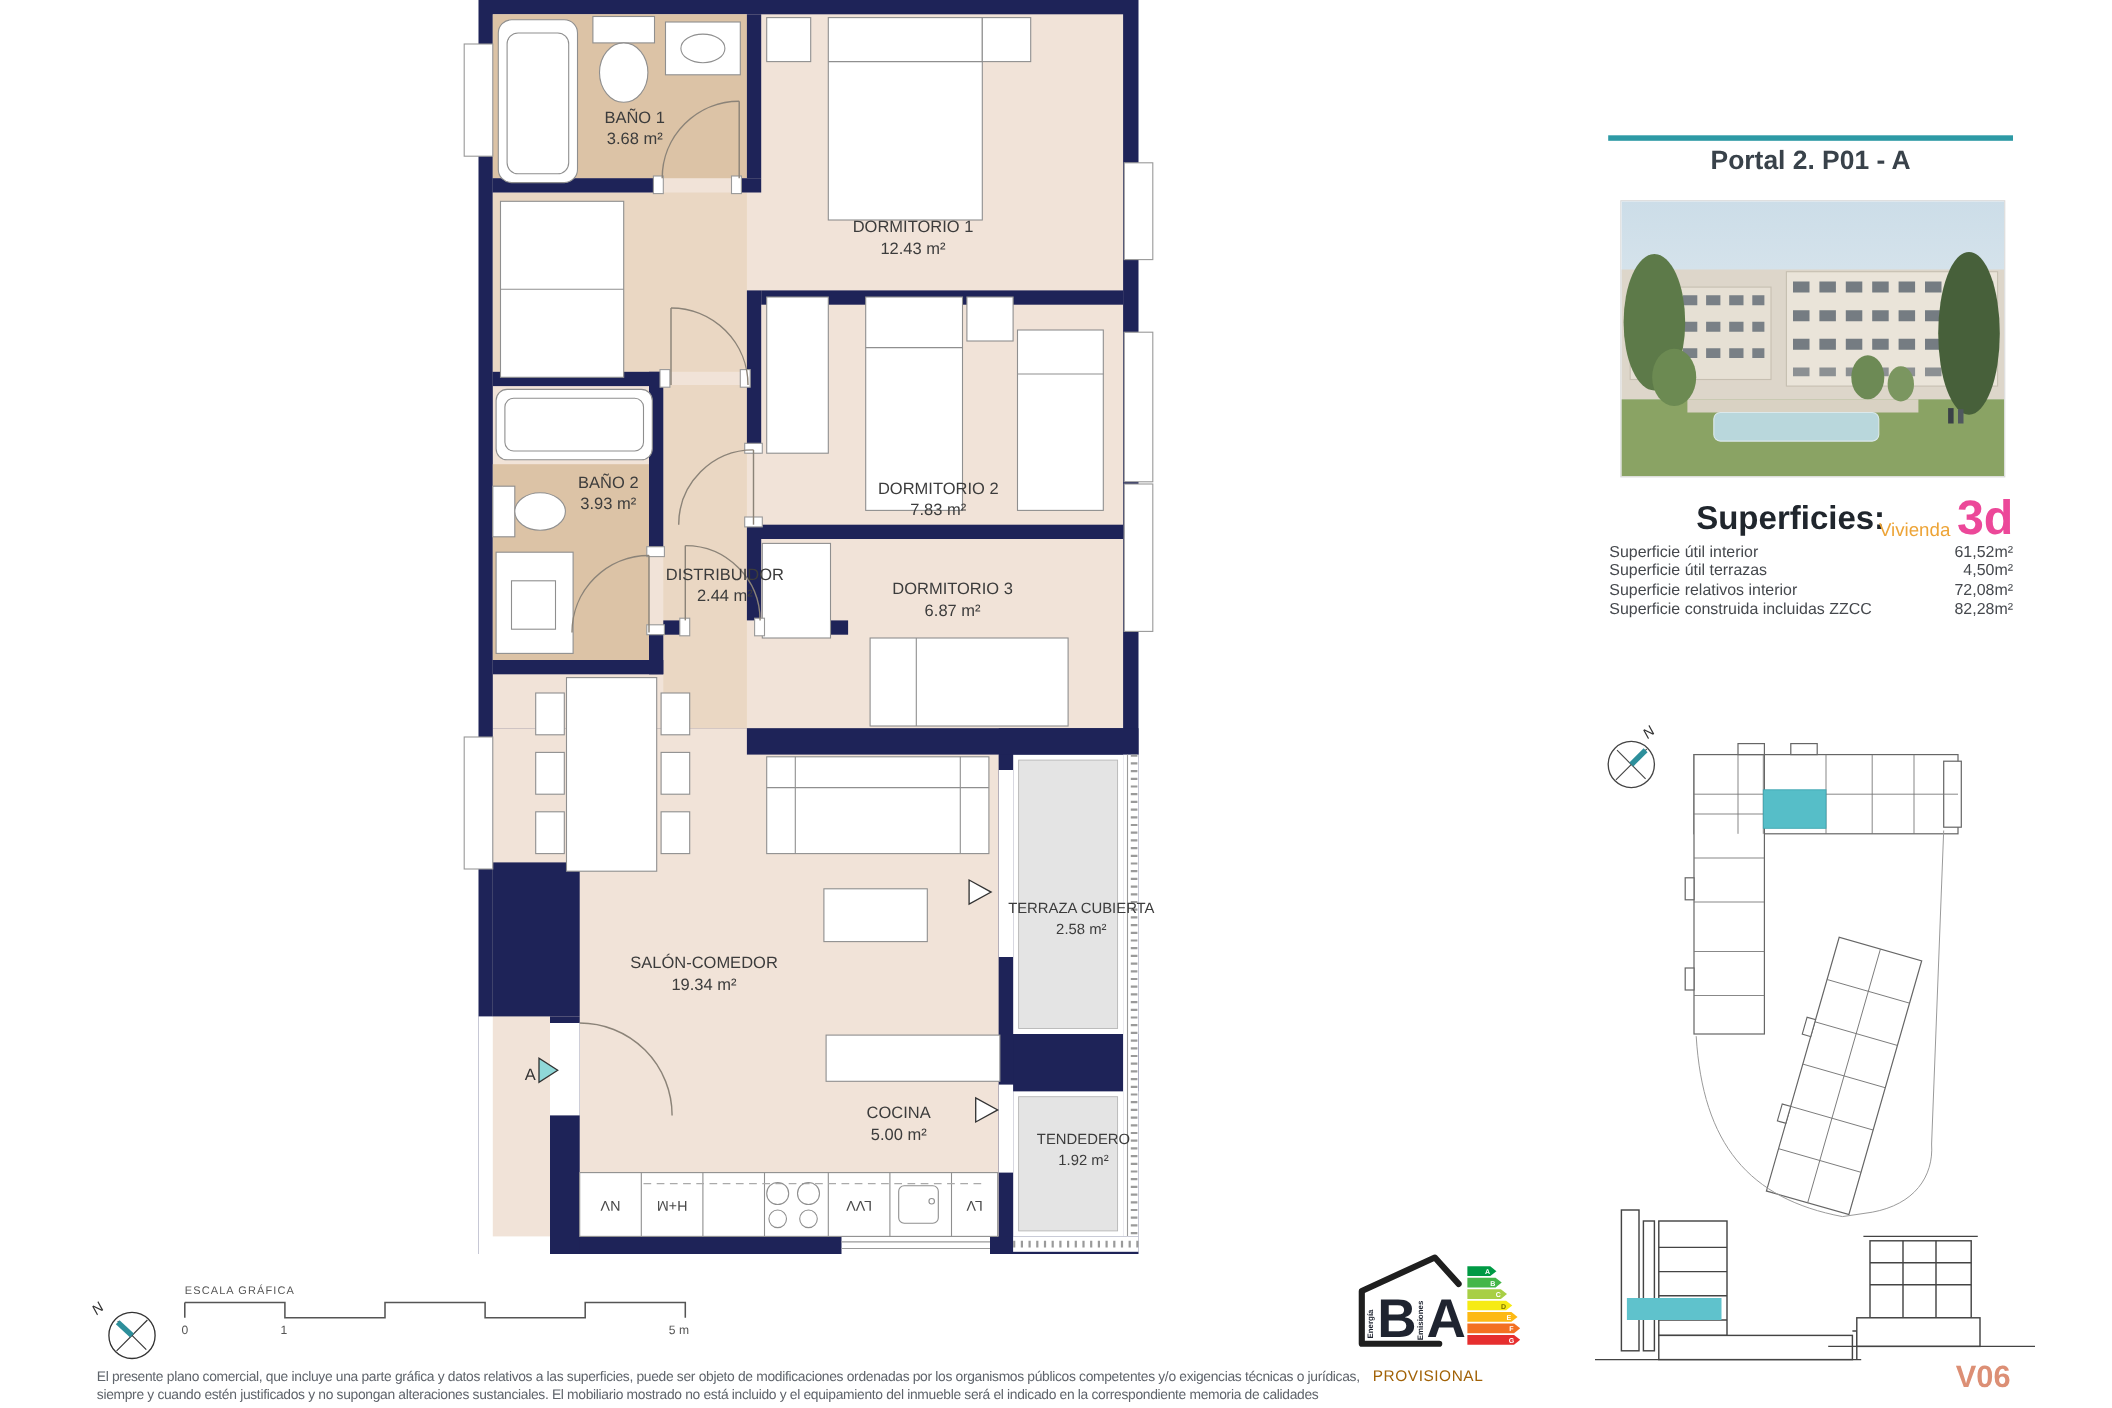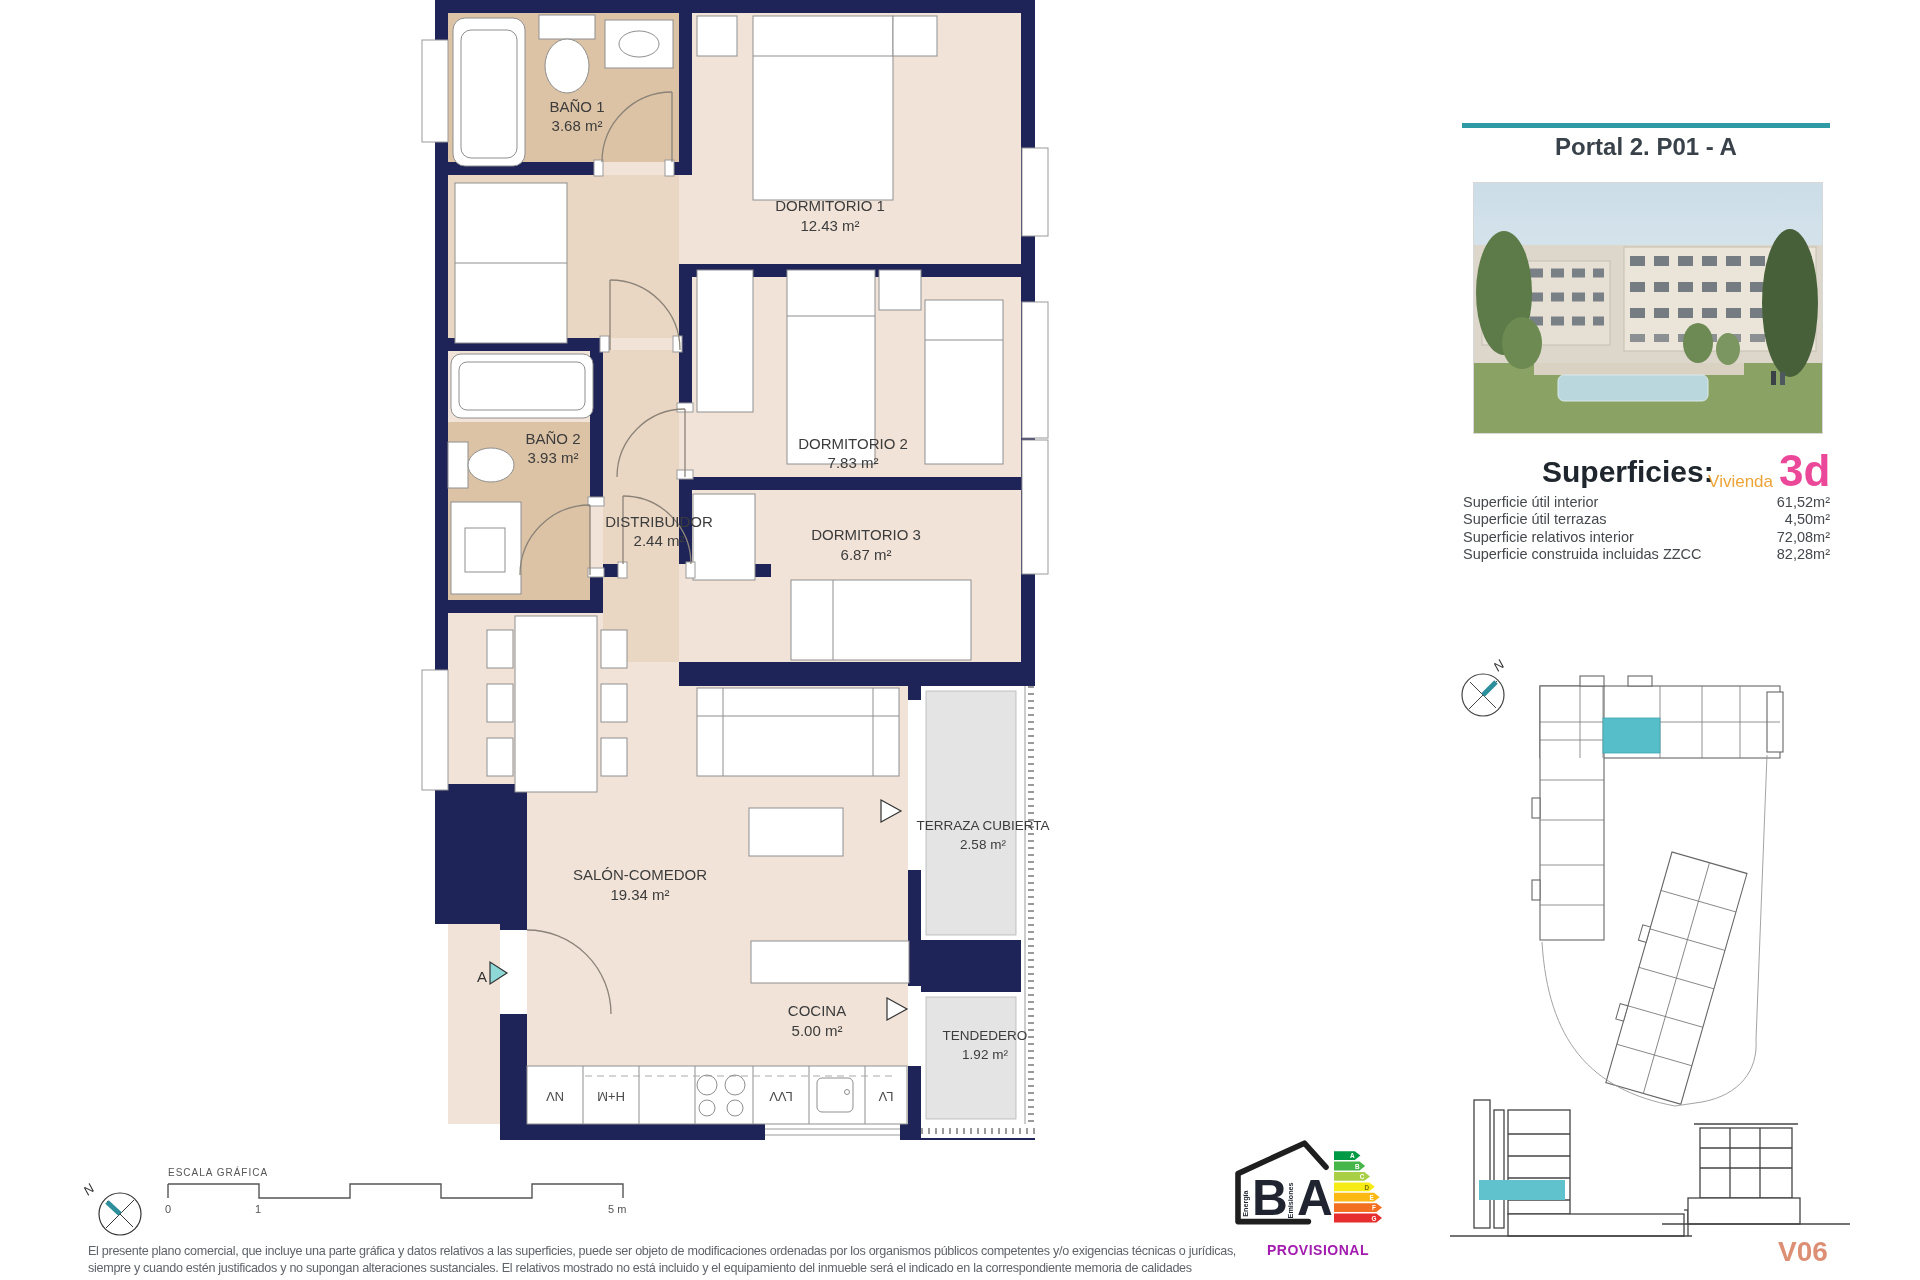--- a/index.html
+++ b/index.html
@@ -16,22 +16,22 @@
   .photo-frame{left:1473px;top:182px;width:348px;height:250px;border:1px solid #d8d8d8;}
   .sup-heading{left:1542px;top:455px;font-size:30px;font-weight:bold;color:#20262d;}
   .vivienda{left:1655px;top:472px;width:118px;text-align:right;
             font-size:17px;color:#eda437;}
   .tres-d{left:1779px;top:446px;font-size:44px;font-weight:bold;color:#ec4899;}
   .sup-rows{left:1463px;top:494px;width:367px;font-size:14.5px;color:#45484d;}
   .sup-row{display:flex;justify-content:space-between;line-height:17.4px;}
   
   .disclaimer{left:88px;top:1243px;width:1160px;font-size:12.6px;line-height:17px;
               color:#5f646b;letter-spacing:-0.3px;white-space:nowrap;}
-  .provisional{left:1248px;top:1242px;width:140px;text-align:center;
-               font-size:14px;font-weight:bold;color:#a21caf;letter-spacing:.5px;}
+  .provisional{left:1248px;top:1242px;width:140px;text-align:left;
+               font-size:14px;font-weight:normal;color:#a16207;letter-spacing:.5px;}
   .v06{left:1778px;top:1236px;font-size:28px;font-weight:bold;color:#dc8f75;text-align:right;}
 </style>
 </head>
 <body>
 
 <svg class="abs" style="left:420px;top:0" width="630" height="1140" viewBox="-15 0 630 1140">
 
   <rect x="0" y="0" width="600" height="1140" fill="#1e2358"></rect>
 
   <rect x="0" y="924" width="65" height="216" fill="#ffffff"></rect>
@@ -398,14 +398,14 @@
 <svg class="abs" style="left:82px;top:1182px" width="80" height="62" viewBox="0 0 80 62">
   <circle cx="38" cy="32" r="21" fill="none" stroke="#333" stroke-width="1.2"></circle>
   <line x1="24" y1="46" x2="52" y2="18" stroke="#333" stroke-width="1"></line>
   <line x1="25" y1="19" x2="51" y2="45" stroke="#333" stroke-width="1"></line>
   <line x1="38" y1="32" x2="25" y2="20" stroke="#2d8f9b" stroke-width="5"></line>
   <text x="6" y="14" font-size="13" font-style="italic" fill="#333" transform="rotate(-40,6,14)">N</text>
 </svg>
 
 <div class="abs disclaimer">
   <div>El presente plano comercial, que incluye una parte gráfica y datos relativos a las superficies, puede ser objeto de modificaciones ordenadas por los organismos públicos competentes y/o exigencias técnicas o jurídicas,</div>
-  <div>siempre y cuando estén justificados y no supongan alteraciones sustanciales. El relativos mostrado no está incluido y el equipamiento del inmueble será el indicado en la correspondiente memoria de calidades</div>
+  <div>siempre y cuando estén justificados y no supongan alteraciones sustanciales. El mobiliario mostrado no está incluido y el equipamiento del inmueble será el indicado en la correspondiente memoria de calidades</div>
 </div>
 
 </body></html>

